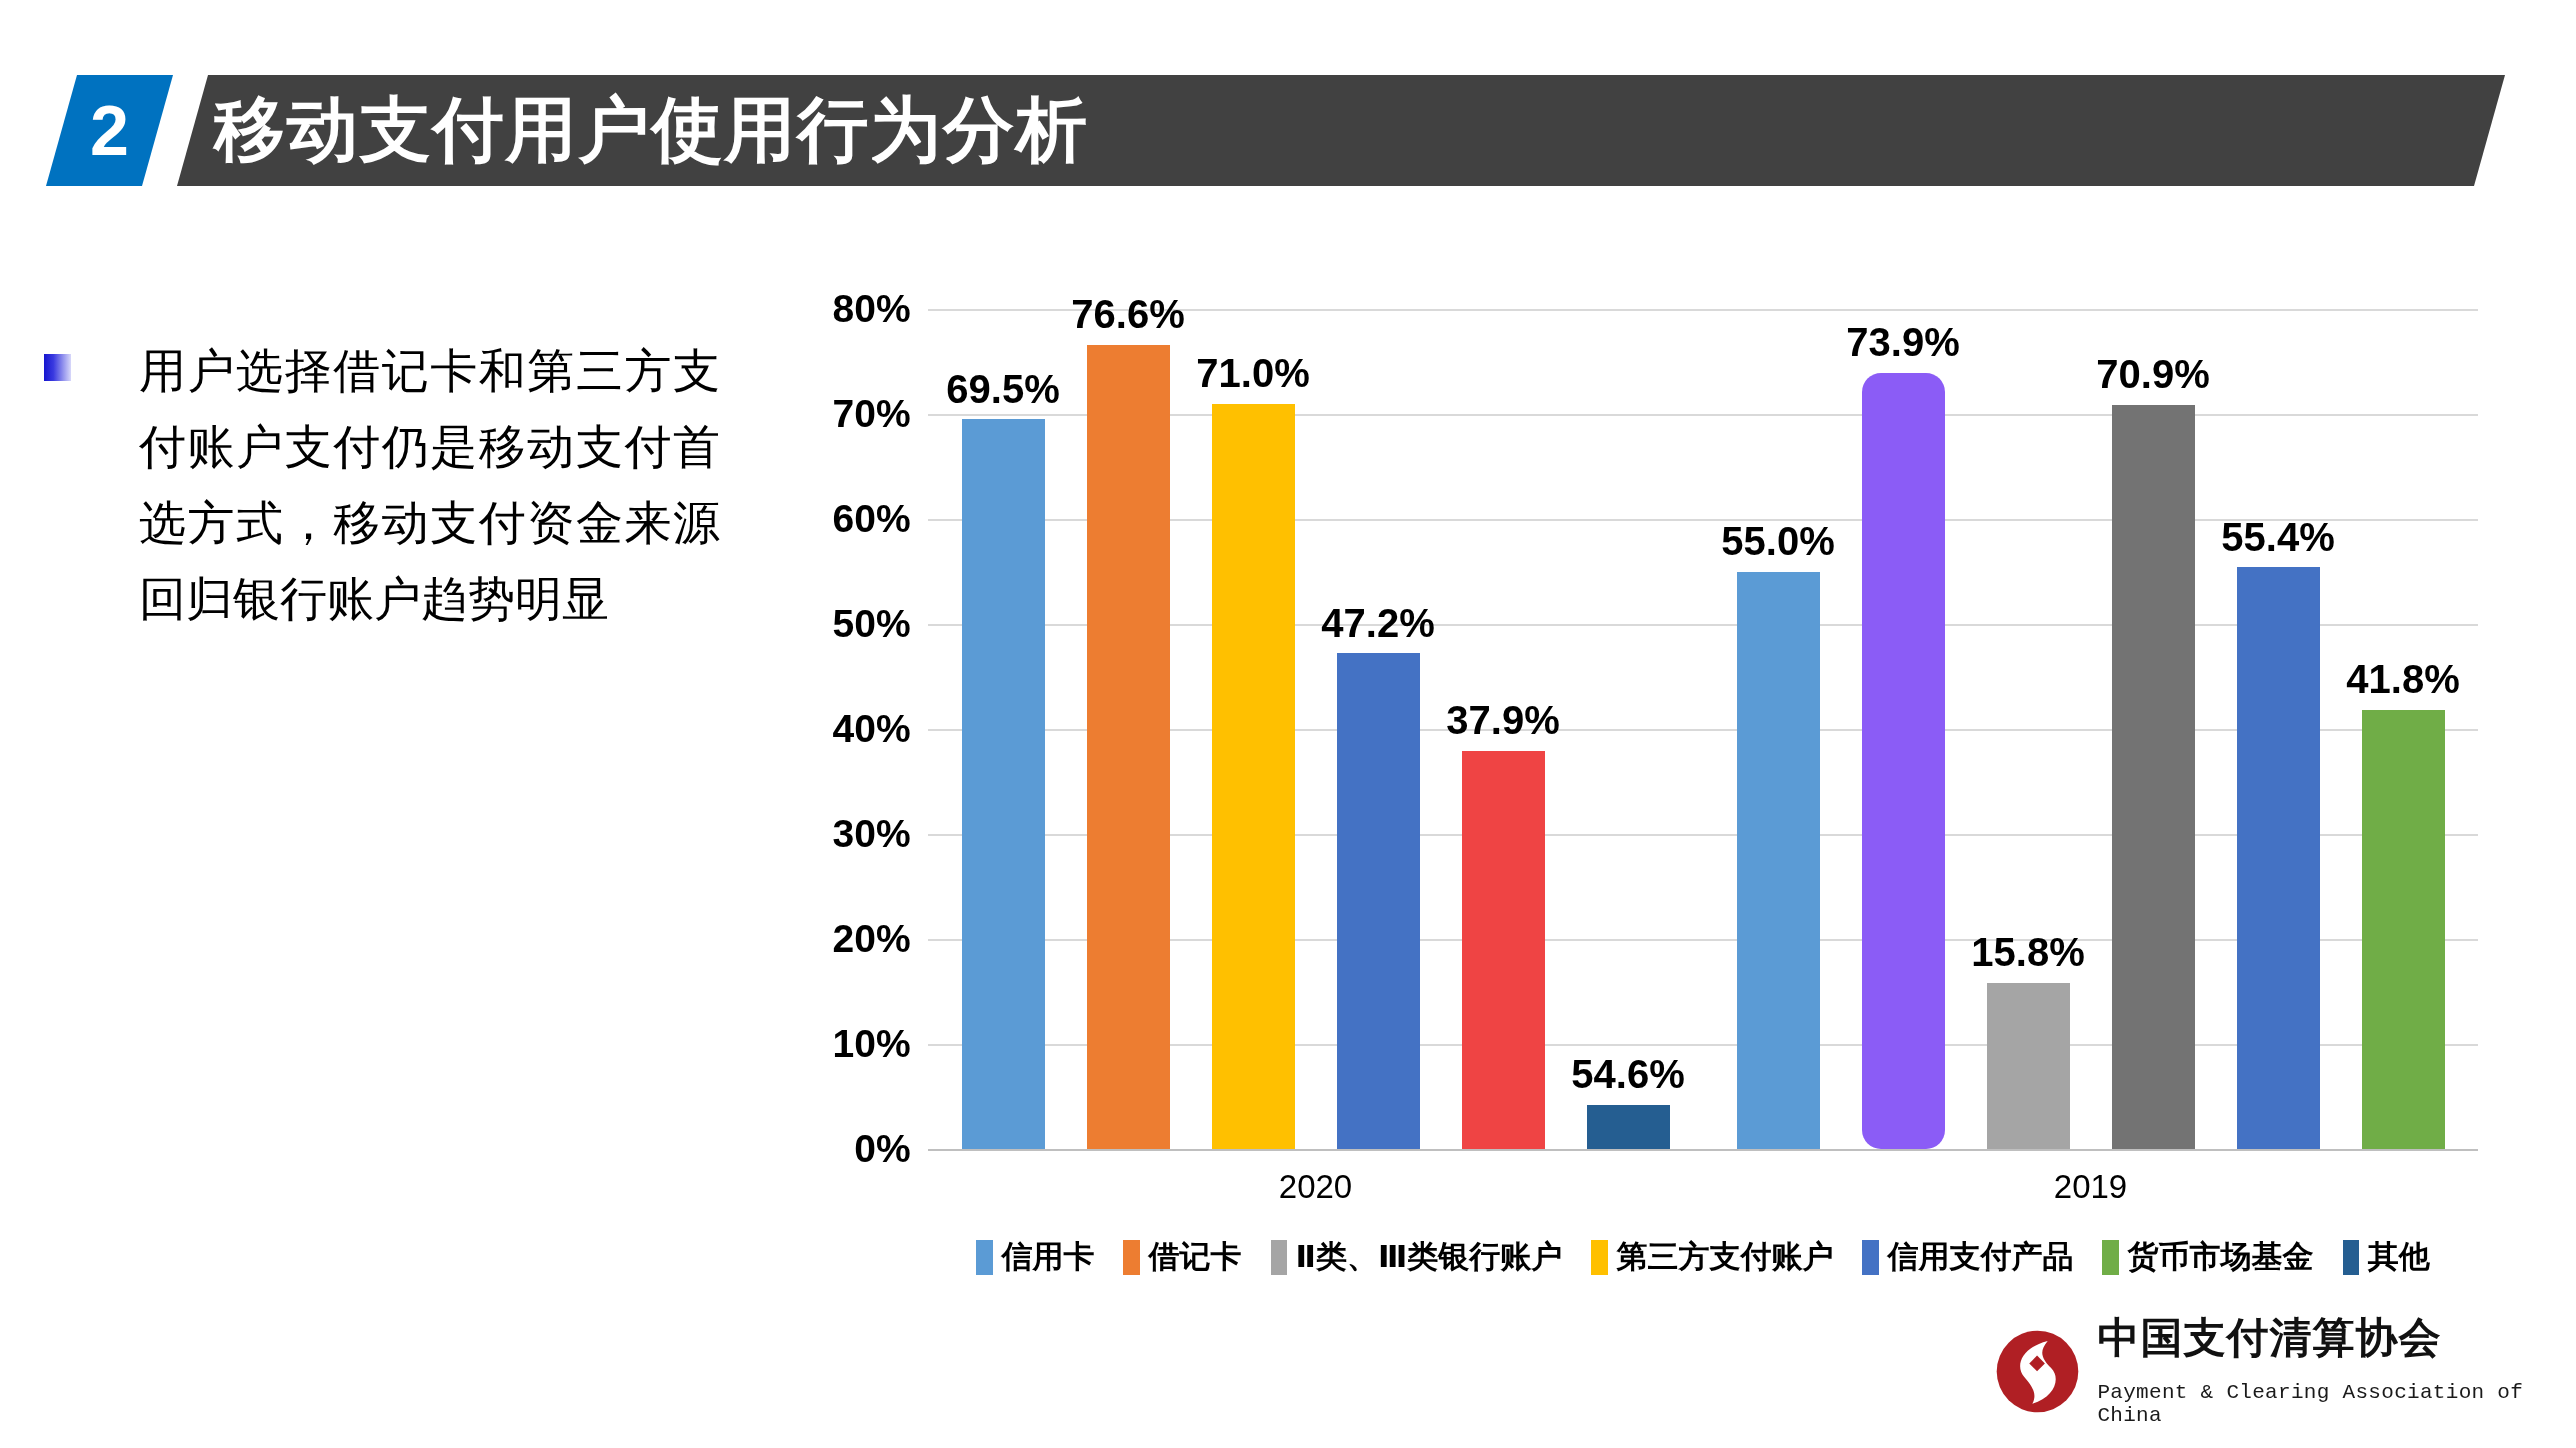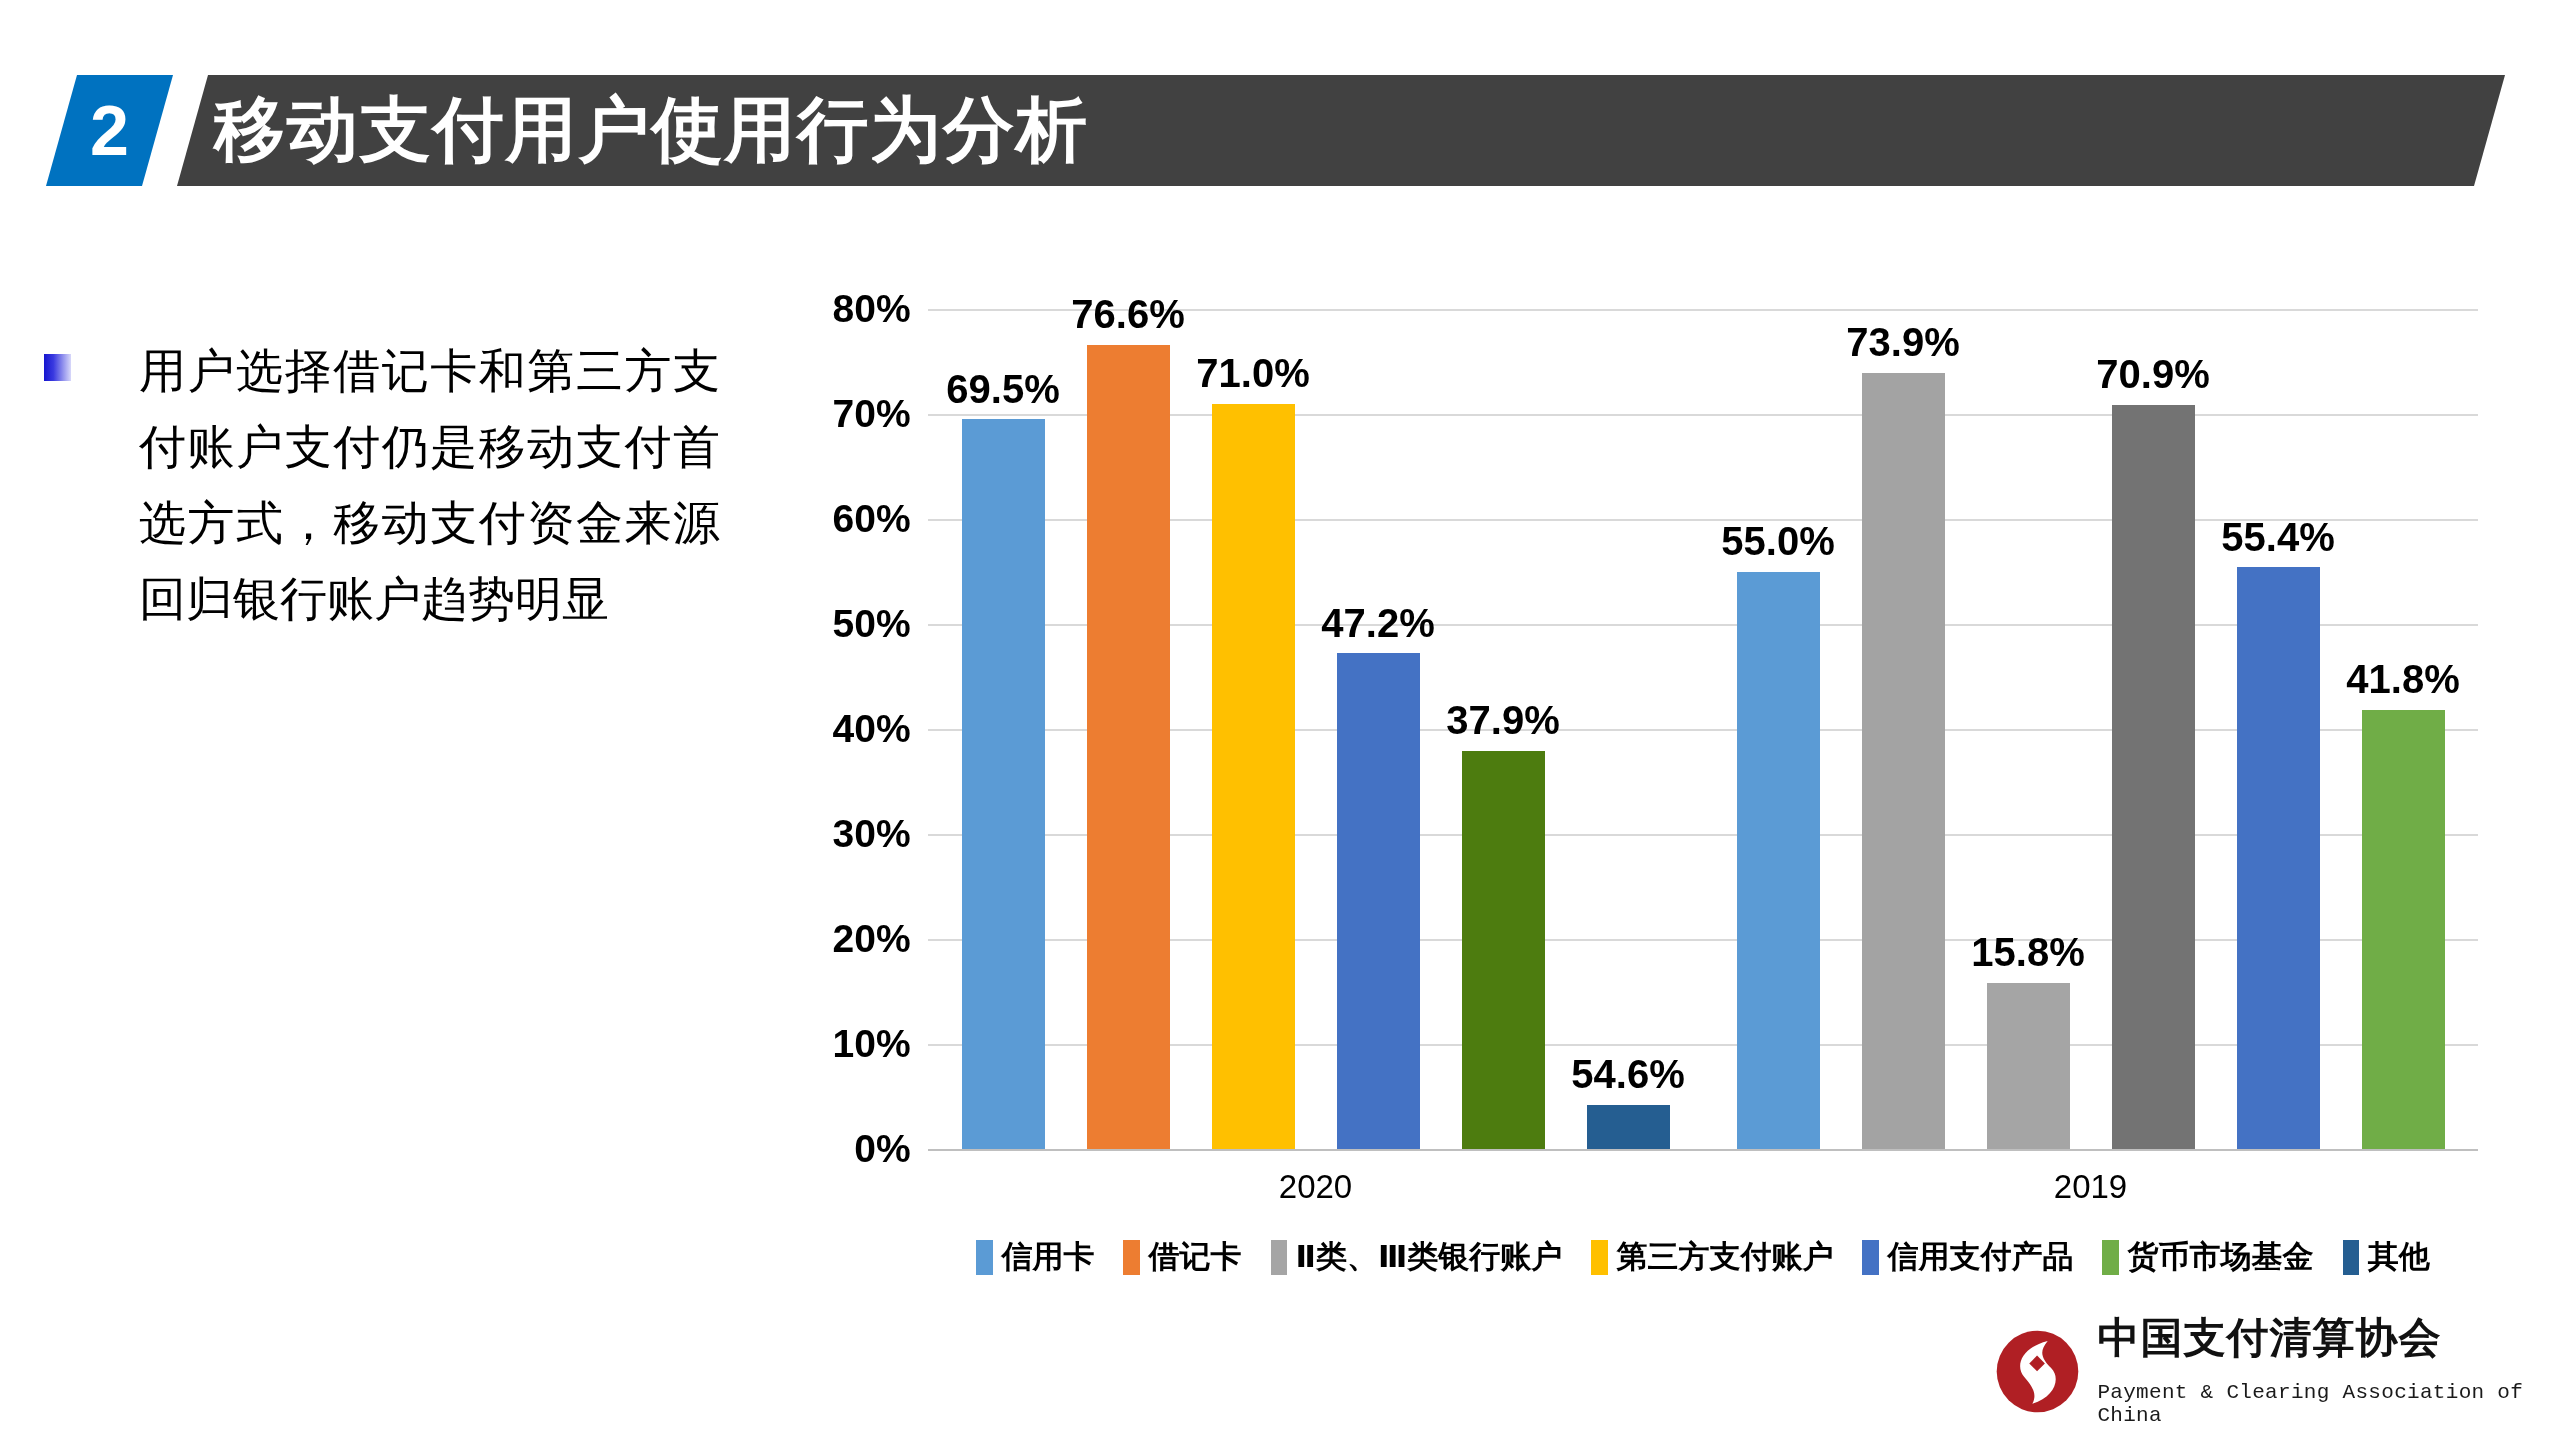--- a/index.html
+++ b/index.html
@@ -308,38 +308,38 @@
             <div class="bar-rect" style="background: rgb(255, 192, 0); height: 88.75%;">
               <span class="bar-value-label">71.0%</span>
             </div>
           </div>
           <div class="bar-slot">
             <div class="bar-rect" style="background: rgb(68, 114, 196); height: 59%;">
               <span class="bar-value-label">47.2%</span>
             </div>
           </div>
           <div class="bar-slot">
-            <div class="bar-rect" style="background: #4d7c0f; height: 47.375%;">
+            <div class="bar-rect" style="background: #ef4444; height: 47.375%;">
               <span class="bar-value-label">37.9%</span>
             </div>
           </div>
           <div class="bar-slot">
             <div class="bar-rect" style="background: rgb(37, 94, 145); height: 5.25%;">
               <span class="bar-value-label">54.6%</span>
             </div>
           </div>
         </div>
         <div class="bar-group">
           <div class="bar-slot">
             <div class="bar-rect" style="background: rgb(91, 155, 213); height: 68.75%;">
               <span class="bar-value-label">55.0%</span>
             </div>
           </div>
           <div class="bar-slot">
-            <div class="bar-rect" style="background: #a3a3a3; height: 92.375%;">
+            <div class="bar-rect" style="background: #8b5cf6; height: 92.375%; border-radius: 19px;">
               <span class="bar-value-label">73.9%</span>
             </div>
           </div>
           <div class="bar-slot">
             <div class="bar-rect" style="background: rgb(165, 165, 165); height: 19.75%;">
               <span class="bar-value-label">15.8%</span>
             </div>
           </div>
           <div class="bar-slot">
             <div class="bar-rect" style="background: #737373; height: 88.625%;">

